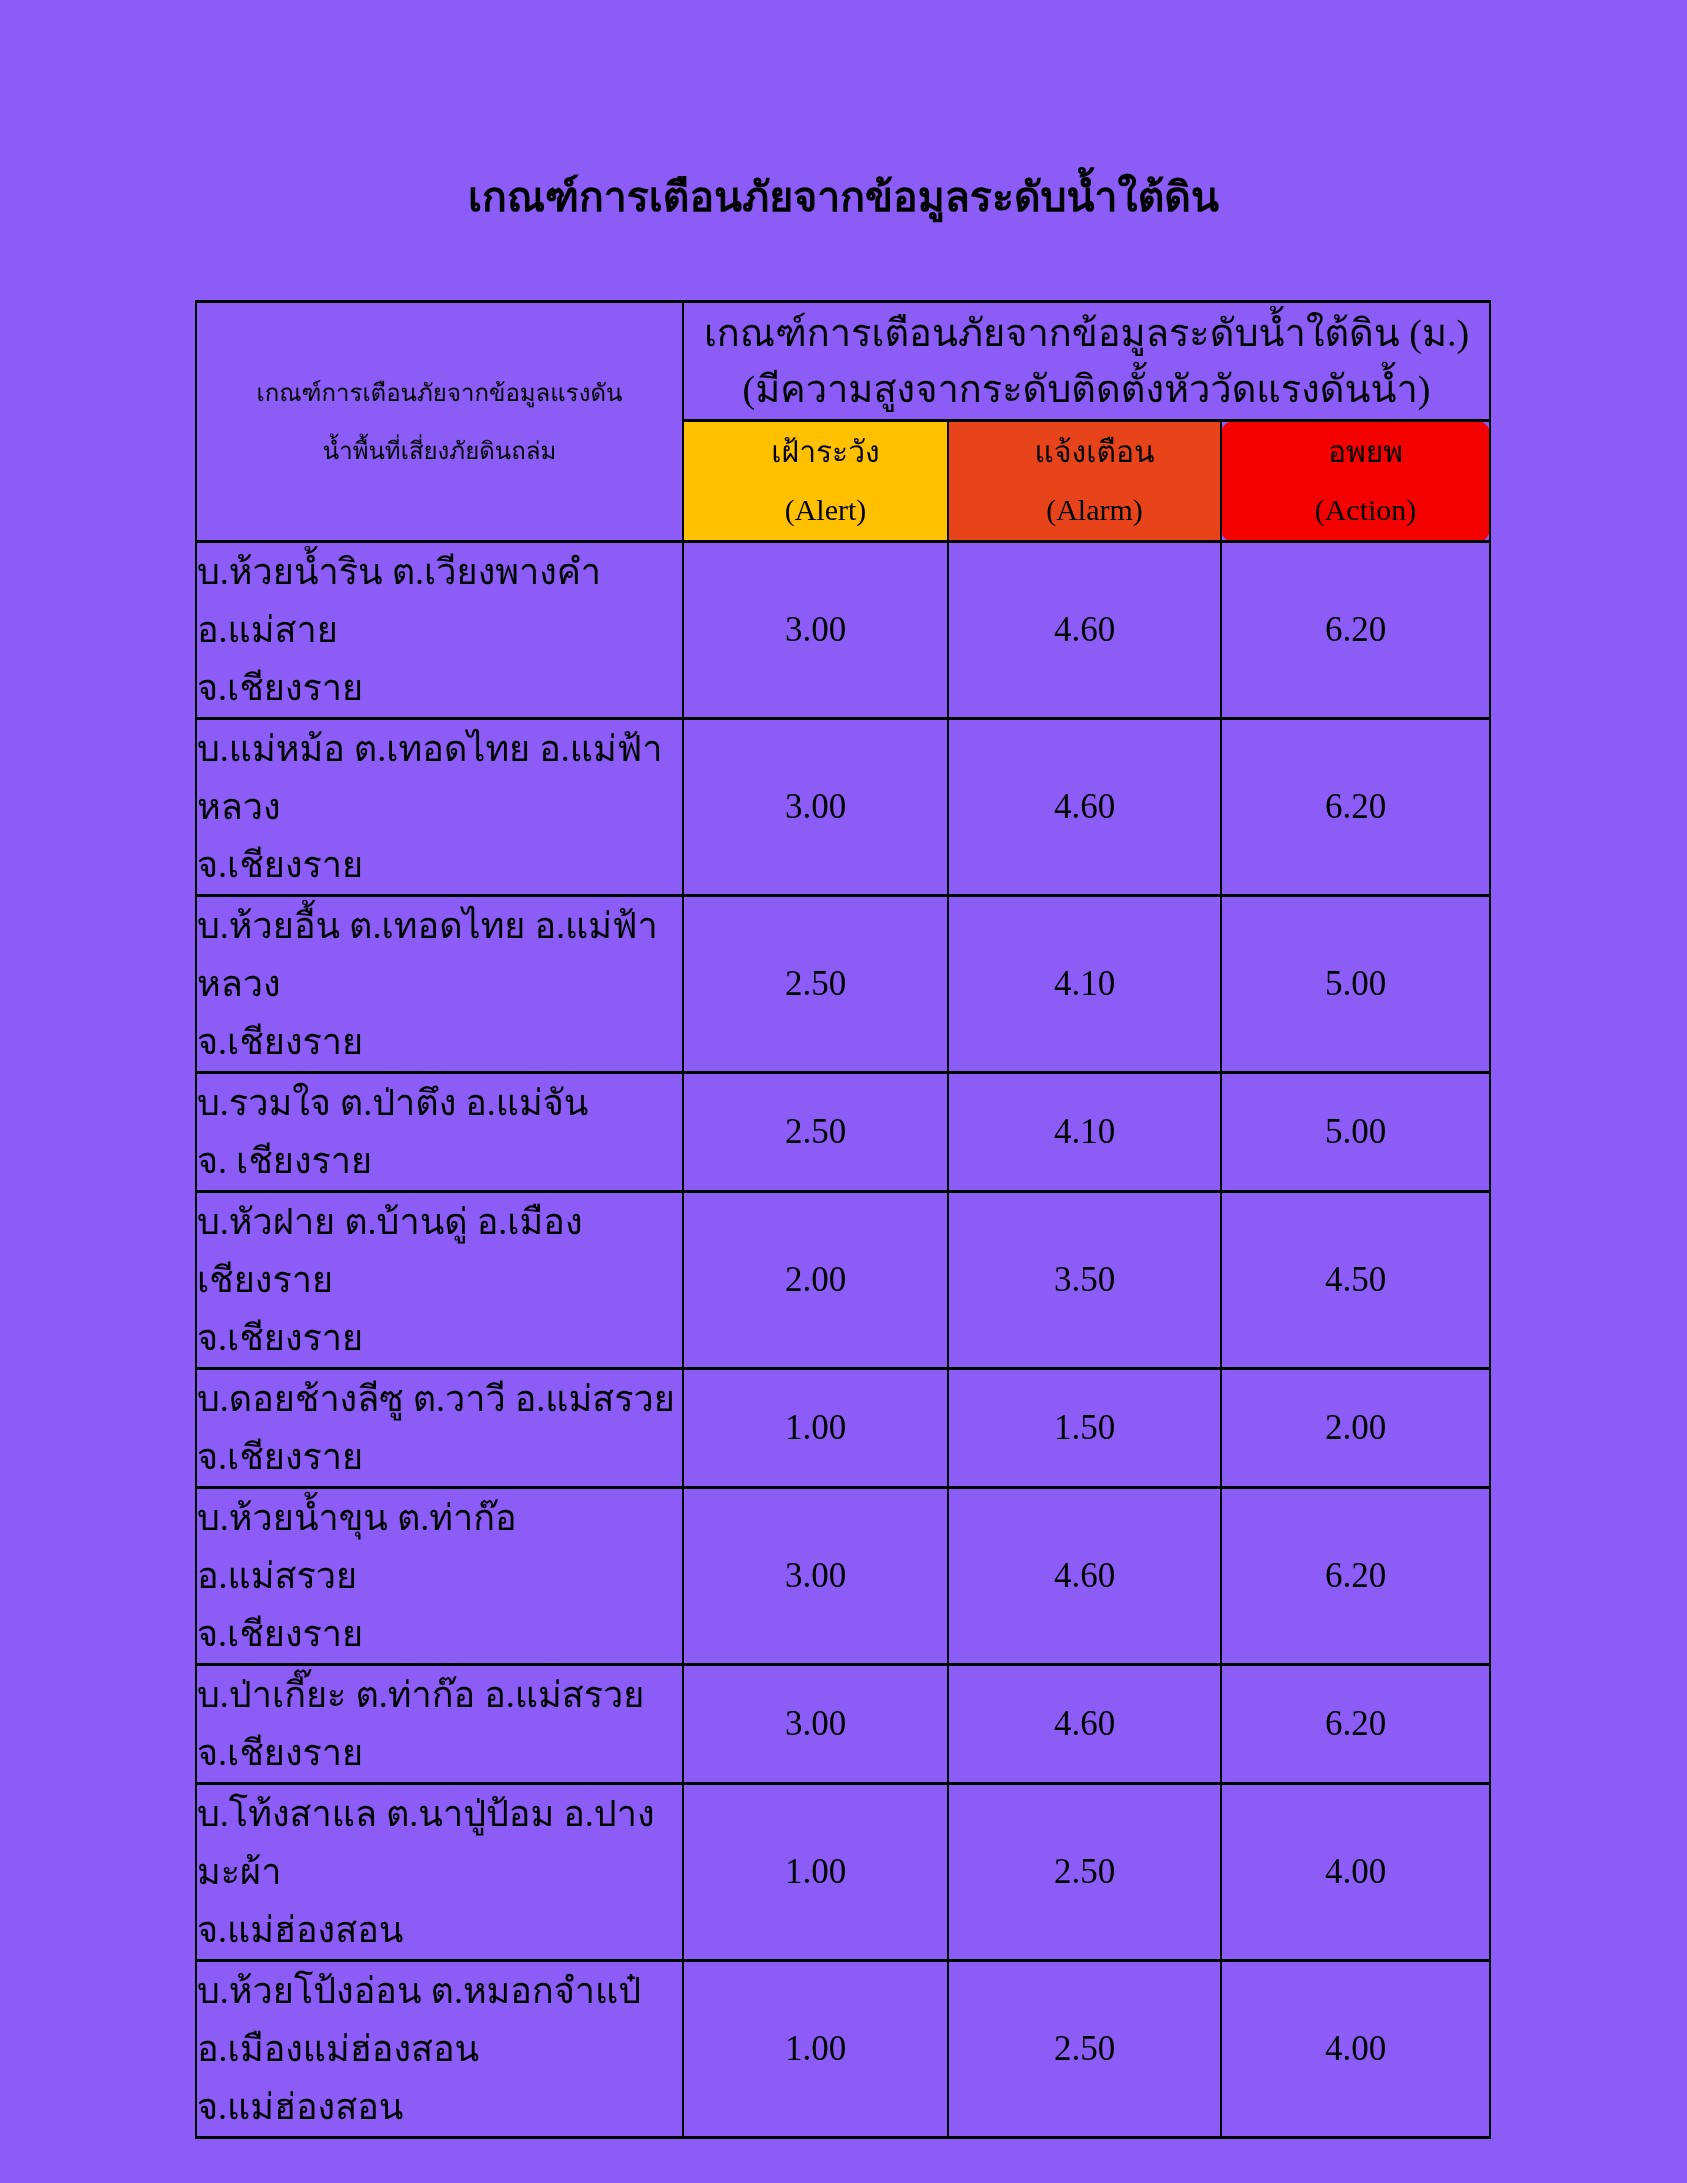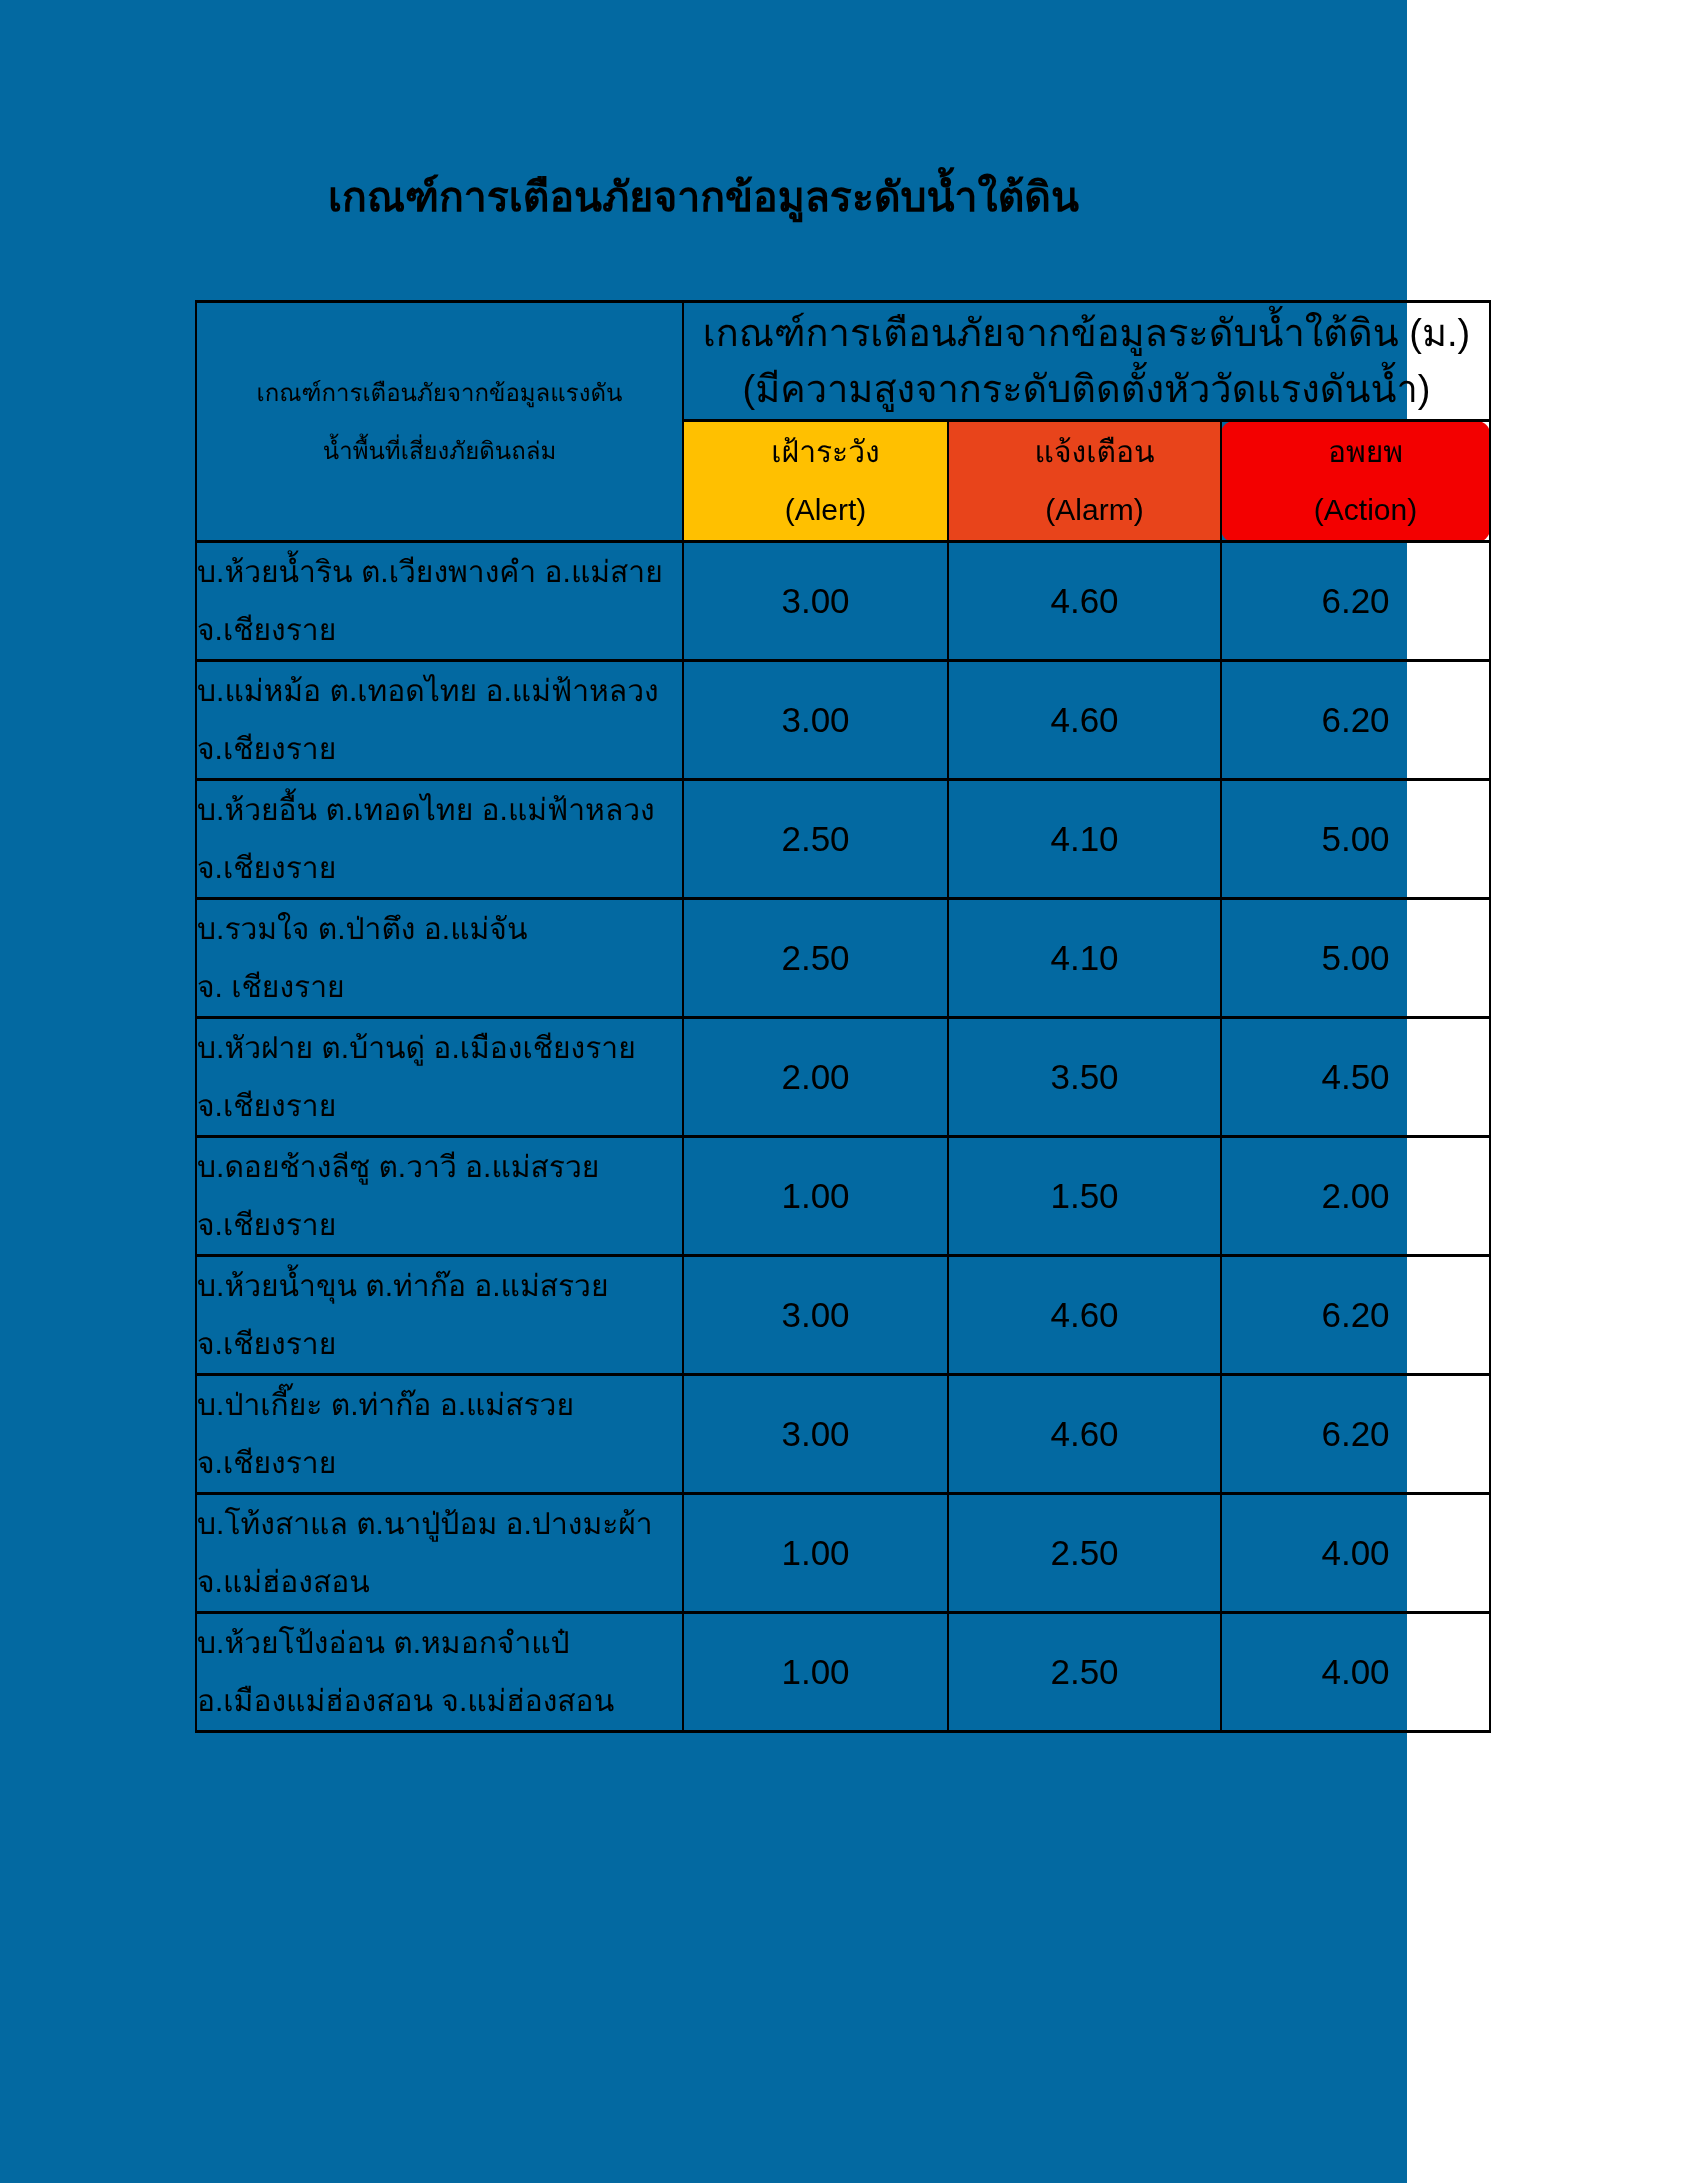--- a/index.html
+++ b/index.html
@@ -1,21 +1,21 @@
 <!DOCTYPE html>
 <html style="font-size:10.6px"><head>
 <meta charset="utf-8">
 <style>
   html, body { margin: 0; padding: 0; background: #ffffff; }
   .page {
     position: relative;
-    width: 1407px;
+    width: 1687px;
     height: 2183px;
-    background: #0369a1;
-    font-family: Liberation Sans, sans-serif;
+    background: #8b5cf6;
+    font-family: Liberation Serif, serif;
     color: #000000;
   }
   .doc-title {
     position: absolute;
     top: 164px;
     left: 0;
     width: 100%;
     text-align: center;
     font-size: 41px;
     font-weight: bold;
@@ -63,21 +63,21 @@
     height: 118px;
     text-align: center;
     font-weight: bold;
     font-size: 30px;
   }
   .level-head .hl { line-height: 58px; padding-left: 20px; }
 
   tr.data-row { height: 119px; }
   td.loc-cell {
     text-align: left;
-    font-size: 30px;
+    font-size: 36px;
     padding-left: 18.5px;
     padding-right: 6.6px;
   }
   td.loc-cell .ll { line-height: 58px; }
   td.num-cell {
     text-align: center;
     font-size: 35px;
   }
 </style>
 </head>

